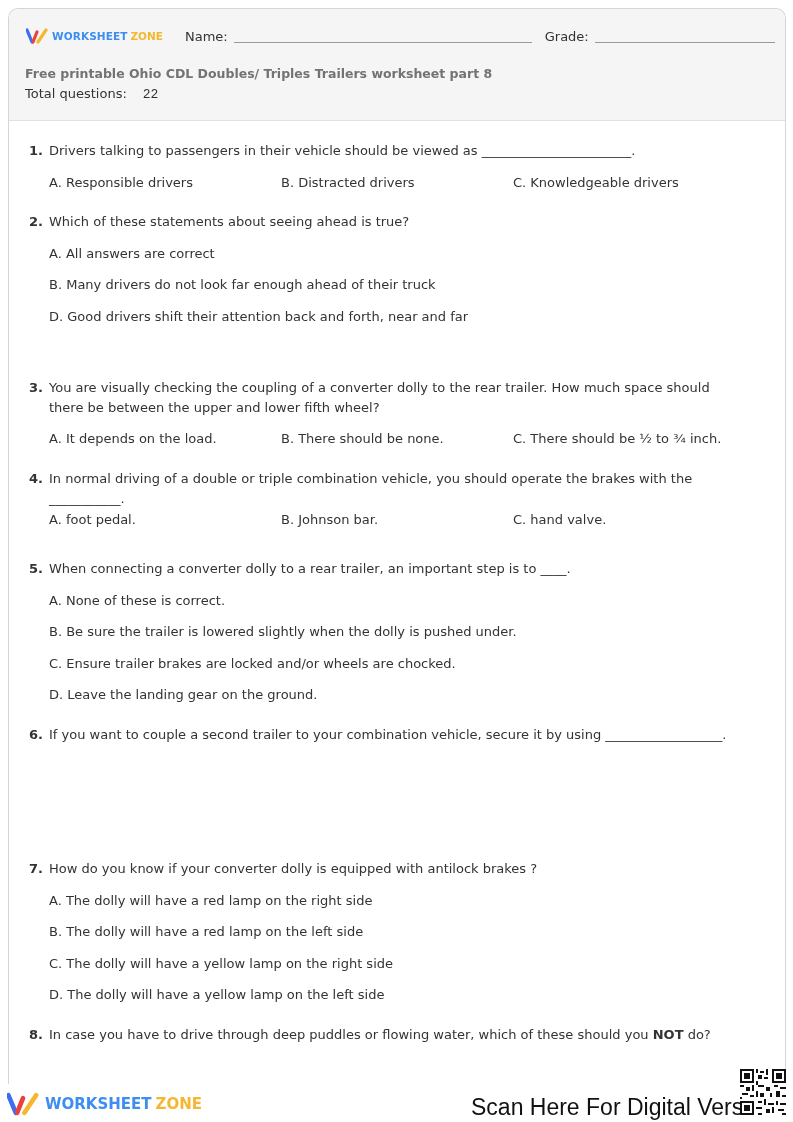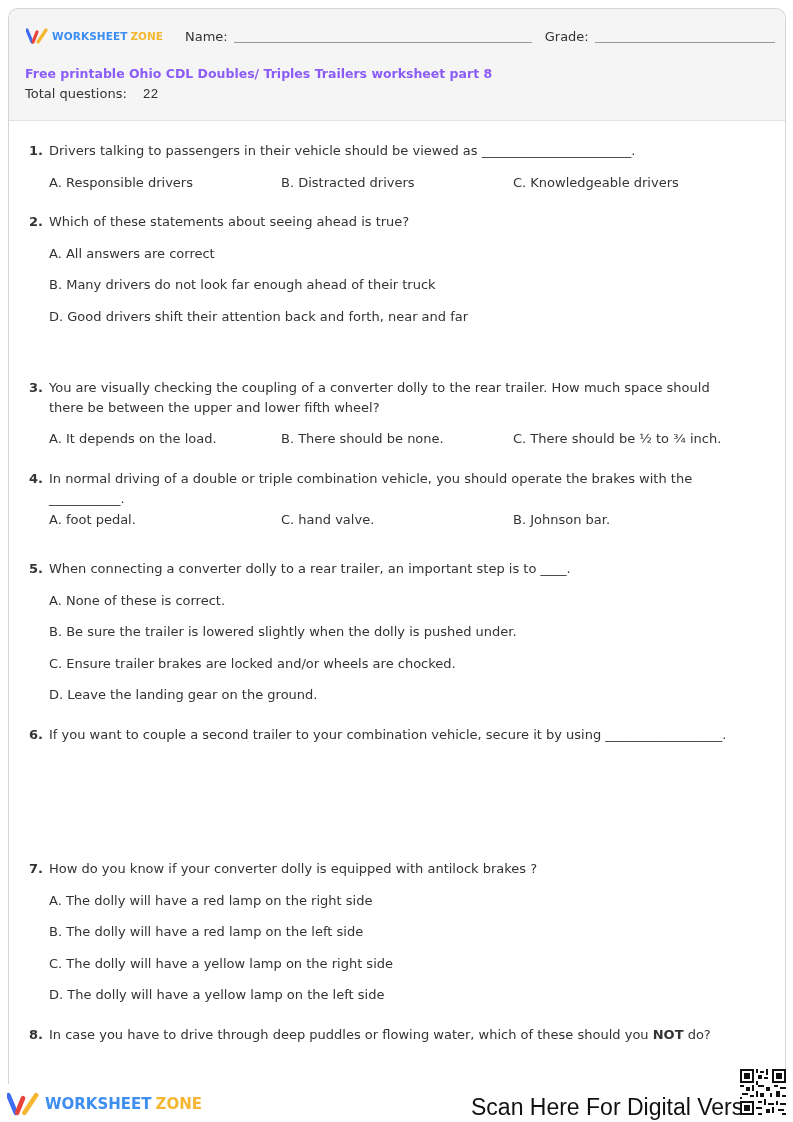--- a/index.html
+++ b/index.html
@@ -7,21 +7,21 @@
   .sheet { position: absolute; left: 8px; top: 8px; width: 776px; height: 1075px; border: 1px solid #d5d5d5; border-bottom: none; border-radius: 10px 10px 0 0; }
   .head { background: #f5f5f5; height: 111px; border-bottom: 1px solid #e2e2e2; border-radius: 10px 10px 0 0; position: relative; }
   .brand-row { position: absolute; left: 17px; top: 16px; right: 18px; height: 22px; display: flex; align-items: center; font-size: 13px; }
   .logo { display: flex; align-items: center; }
   .logo svg { display: block; }
   .logo .w { font-weight: bold; font-size: 10.5px; color: #3d8ef0; margin-left: 4px; letter-spacing: 0.1px; }
   .logo .z { font-weight: bold; font-size: 10.5px; color: #f5b731; margin-left: 3px; }
   .sep { width: 1px; height: 12px; background: #c8c8c8; margin: 0 10px 0 12px; }
   .lbl { color: #333; }
   .line { flex: none; border-bottom: 1px solid #999; height: 12px; margin-left: 6px; }
-  .title { position: absolute; left: 16px; top: 57px; font-size: 12.5px; font-weight: bold; color: #8b5cf6; }
+  .title { position: absolute; left: 16px; top: 57px; font-size: 12.5px; font-weight: bold; color: #737373; }
   .total { position: absolute; left: 16px; top: 77px; font-size: 13px; color: #333; }
   .total span + span { margin-left: 16px; font-family: Liberation Mono, monospace; }
   .qs { position: absolute; left: 0; top: 112px; width: 776px; }
   .q { position: relative; padding-left: 40px; padding-right: 40px; font-size: 13px; line-height: 20px; }
   .qnum { position: absolute; left: 20px; font-weight: bold; }
   .opts-row { display: flex; margin-top: 10px; justify-content: flex-end; }
   .opts-row .opt { width: 235px; }
   .opt-col .opt { margin-top: 11.5px; }
   .bot-logo { position: absolute; left: 7px; top: 1092px; display: flex; align-items: center; }
   .bot-logo .w { font-weight: bold; font-size: 15px; color: #3d8ef0; margin-left: 6px; }
@@ -86,22 +86,22 @@
         <span class="opt">B. There should be none.</span>
         <span class="opt">C. There should be ½ to ¾ inch.</span>
       </div>
     </div>
 
     <div class="q" style="position:absolute; top:348px; left:0; width:696px;">
       <span class="qnum">4.</span>
       <div>In normal driving of a double or triple combination vehicle, you should operate the brakes with the ___________.</div>
       <div class="opts-row" style="margin-top:1px">
         <span class="opt">A. foot pedal.</span>
+        <span class="opt">B. Johnson bar.</span>
         <span class="opt">C. hand valve.</span>
-        <span class="opt">B. Johnson bar.</span>
       </div>
     </div>
 
     <div class="q" style="position:absolute; top:438px; left:0; width:696px;">
       <span class="qnum">5.</span>
       <div>When connecting a converter dolly to a rear trailer, an important step is to ____.</div>
       <div class="opt-col">
         <div class="opt">A. None of these is correct.</div>
         <div class="opt">B. Be sure the trailer is lowered slightly when the dolly is pushed under.</div>
         <div class="opt">C. Ensure trailer brakes are locked and/or wheels are chocked.</div>

